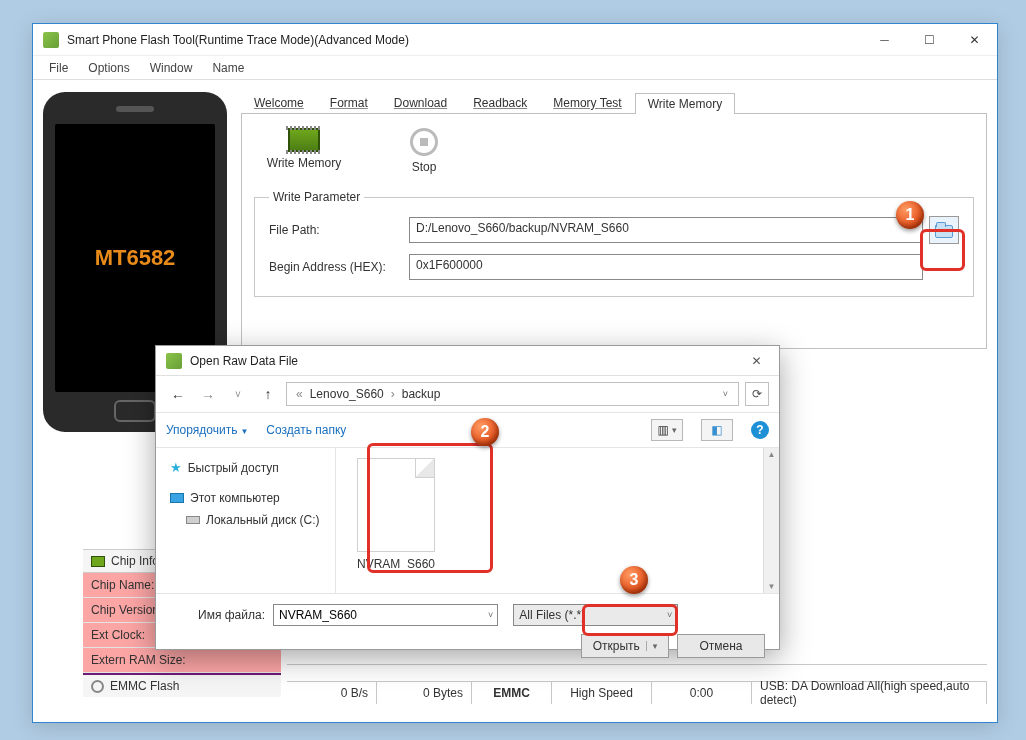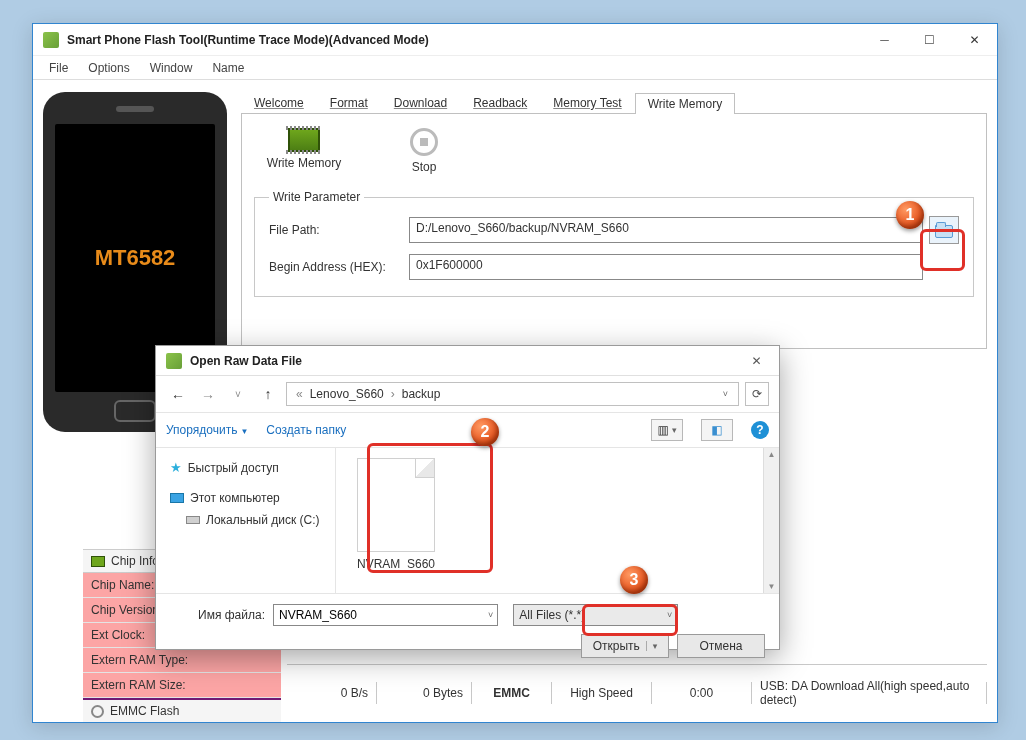--- a/index.html
+++ b/index.html
@@ -31,21 +31,21 @@
     align-items: center;
     border-bottom: 1px solid #eee;
   }
   .title-icon {
     width: 16px;
     height: 16px;
     margin: 0 8px 0 10px;
     background: linear-gradient(135deg,#8bc34a,#689f38);
     border-radius: 2px;
   }
-  .title-text { flex: 1; color: #222; font-size: 12px; font-weight: bold; }
+  .title-text { flex: 1; color: #222; font-size: 12px; }
   .win-controls { display: flex; }
   .win-btn {
     width: 45px;
     height: 30px;
     display: flex;
     align-items: center;
     justify-content: center;
     color: #555;
     font-size: 12px;
   }
@@ -284,21 +284,20 @@
   
   .status-bar {
     position: absolute;
     left: 254px;
     bottom: 18px;
     right: 10px;
     height: 40px;
     border-top: 1px solid #c8c8c8;
     display: flex;
     flex-direction: column;
-    align-items: center;
   }
   .progress-track { height: 18px; border-bottom: 1px solid #c8c8c8; }
   .status-cells {
     display: flex;
     height: 22px;
     font-size: 12px;
     color: #333;
   }
   .status-cells span {
     border-right: 1px solid #c8c8c8;
@@ -634,21 +633,20 @@
   </div>
 
   <div class="chip-info">
     <div class="chip-info-header">
       <div class="mini-chip"></div>
       <span>Chip Info</span>
     </div>
     <div class="chip-info-row">Chip Name:</div>
     <div class="chip-info-row">Chip Version:</div>
     <div class="chip-info-row">Ext Clock:</div>
-    <div class="chip-info-row">Extern RAM Type:</div>
     <div class="chip-info-row">Extern RAM Size:</div>
     <div class="chip-info-footer">
       <div class="gear-icon-small"></div>
       <span>EMMC Flash</span>
     </div>
   </div>
 
   <div class="status-bar">
     <div class="progress-track"></div>
     <div class="status-cells">

